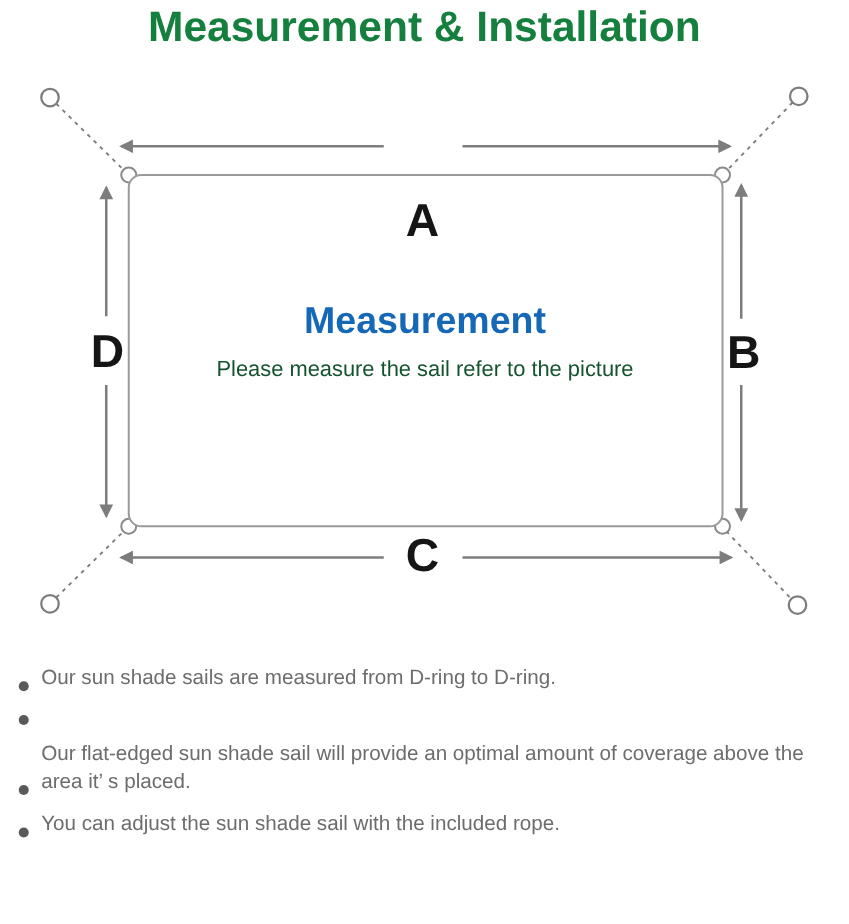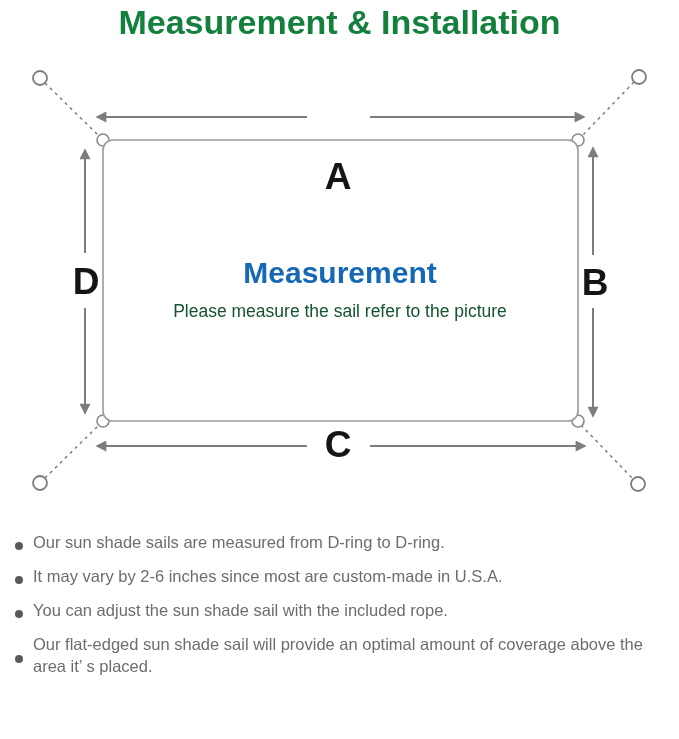--- a/index.html
+++ b/index.html
@@ -40,21 +40,21 @@
     color: #151515;
     line-height: 1;
   }
   .label-a { left: 338px; top: 116px; }
   .label-b { left: 595px; top: 222px; }
   .label-c { left: 338px; top: 384px; }
   .label-d { left: 86px;  top: 221px; }
   .center-text {
     position: absolute;
     left: 340px;
-    top: 196px;
+    top: 180px;
     width: 520px;
     transform: translateX(-50%);
     text-align: center;
   }
   .center-title {
     font-size: 30px;
     font-weight: bold;
     color: #1568b5;
     line-height: 34px;
     margin-bottom: 10px;
@@ -68,21 +68,21 @@
     position: absolute;
     top: 531px;
     left: 15px;
     width: 656px;
     margin: 0;
     padding: 0;
     list-style: none;
   }
   .note {
     display: flex;
-    align-items: center;
+    align-items: flex-end;
     margin-bottom: 12px;
   }
   .dot {
     flex: 0 0 auto;
     width: 8px;
     height: 8px;
     border-radius: 50%;
     background: #595959;
     margin-top: 7px;
     margin-right: 10px;
@@ -149,25 +149,24 @@
     </div>
   </div>
 
   <ul class="notes">
     <li class="note">
       <span class="dot"></span>
       <span class="note-text">Our sun shade sails are measured from D-ring to D-ring.</span>
     </li>
     <li class="note">
       <span class="dot"></span>
-      <span class="note-text">It may vary by 2-6 inches since most are custom-made in U.S.A.</span>
+    </li>
+    <li class="note">
+      <span class="dot"></span>
+      <span class="note-text">Our flat-edged sun shade sail will provide an optimal amount of coverage above the area it’ s placed.</span>
     </li>
     <li class="note">
       <span class="dot"></span>
       <span class="note-text">You can adjust the sun shade sail with the included rope.</span>
-    </li>
-    <li class="note">
-      <span class="dot"></span>
-      <span class="note-text">Our flat-edged sun shade sail will provide an optimal amount of coverage above the area it’ s placed.</span>
     </li>
   </ul>
 
 </div>
 
 </body></html>

